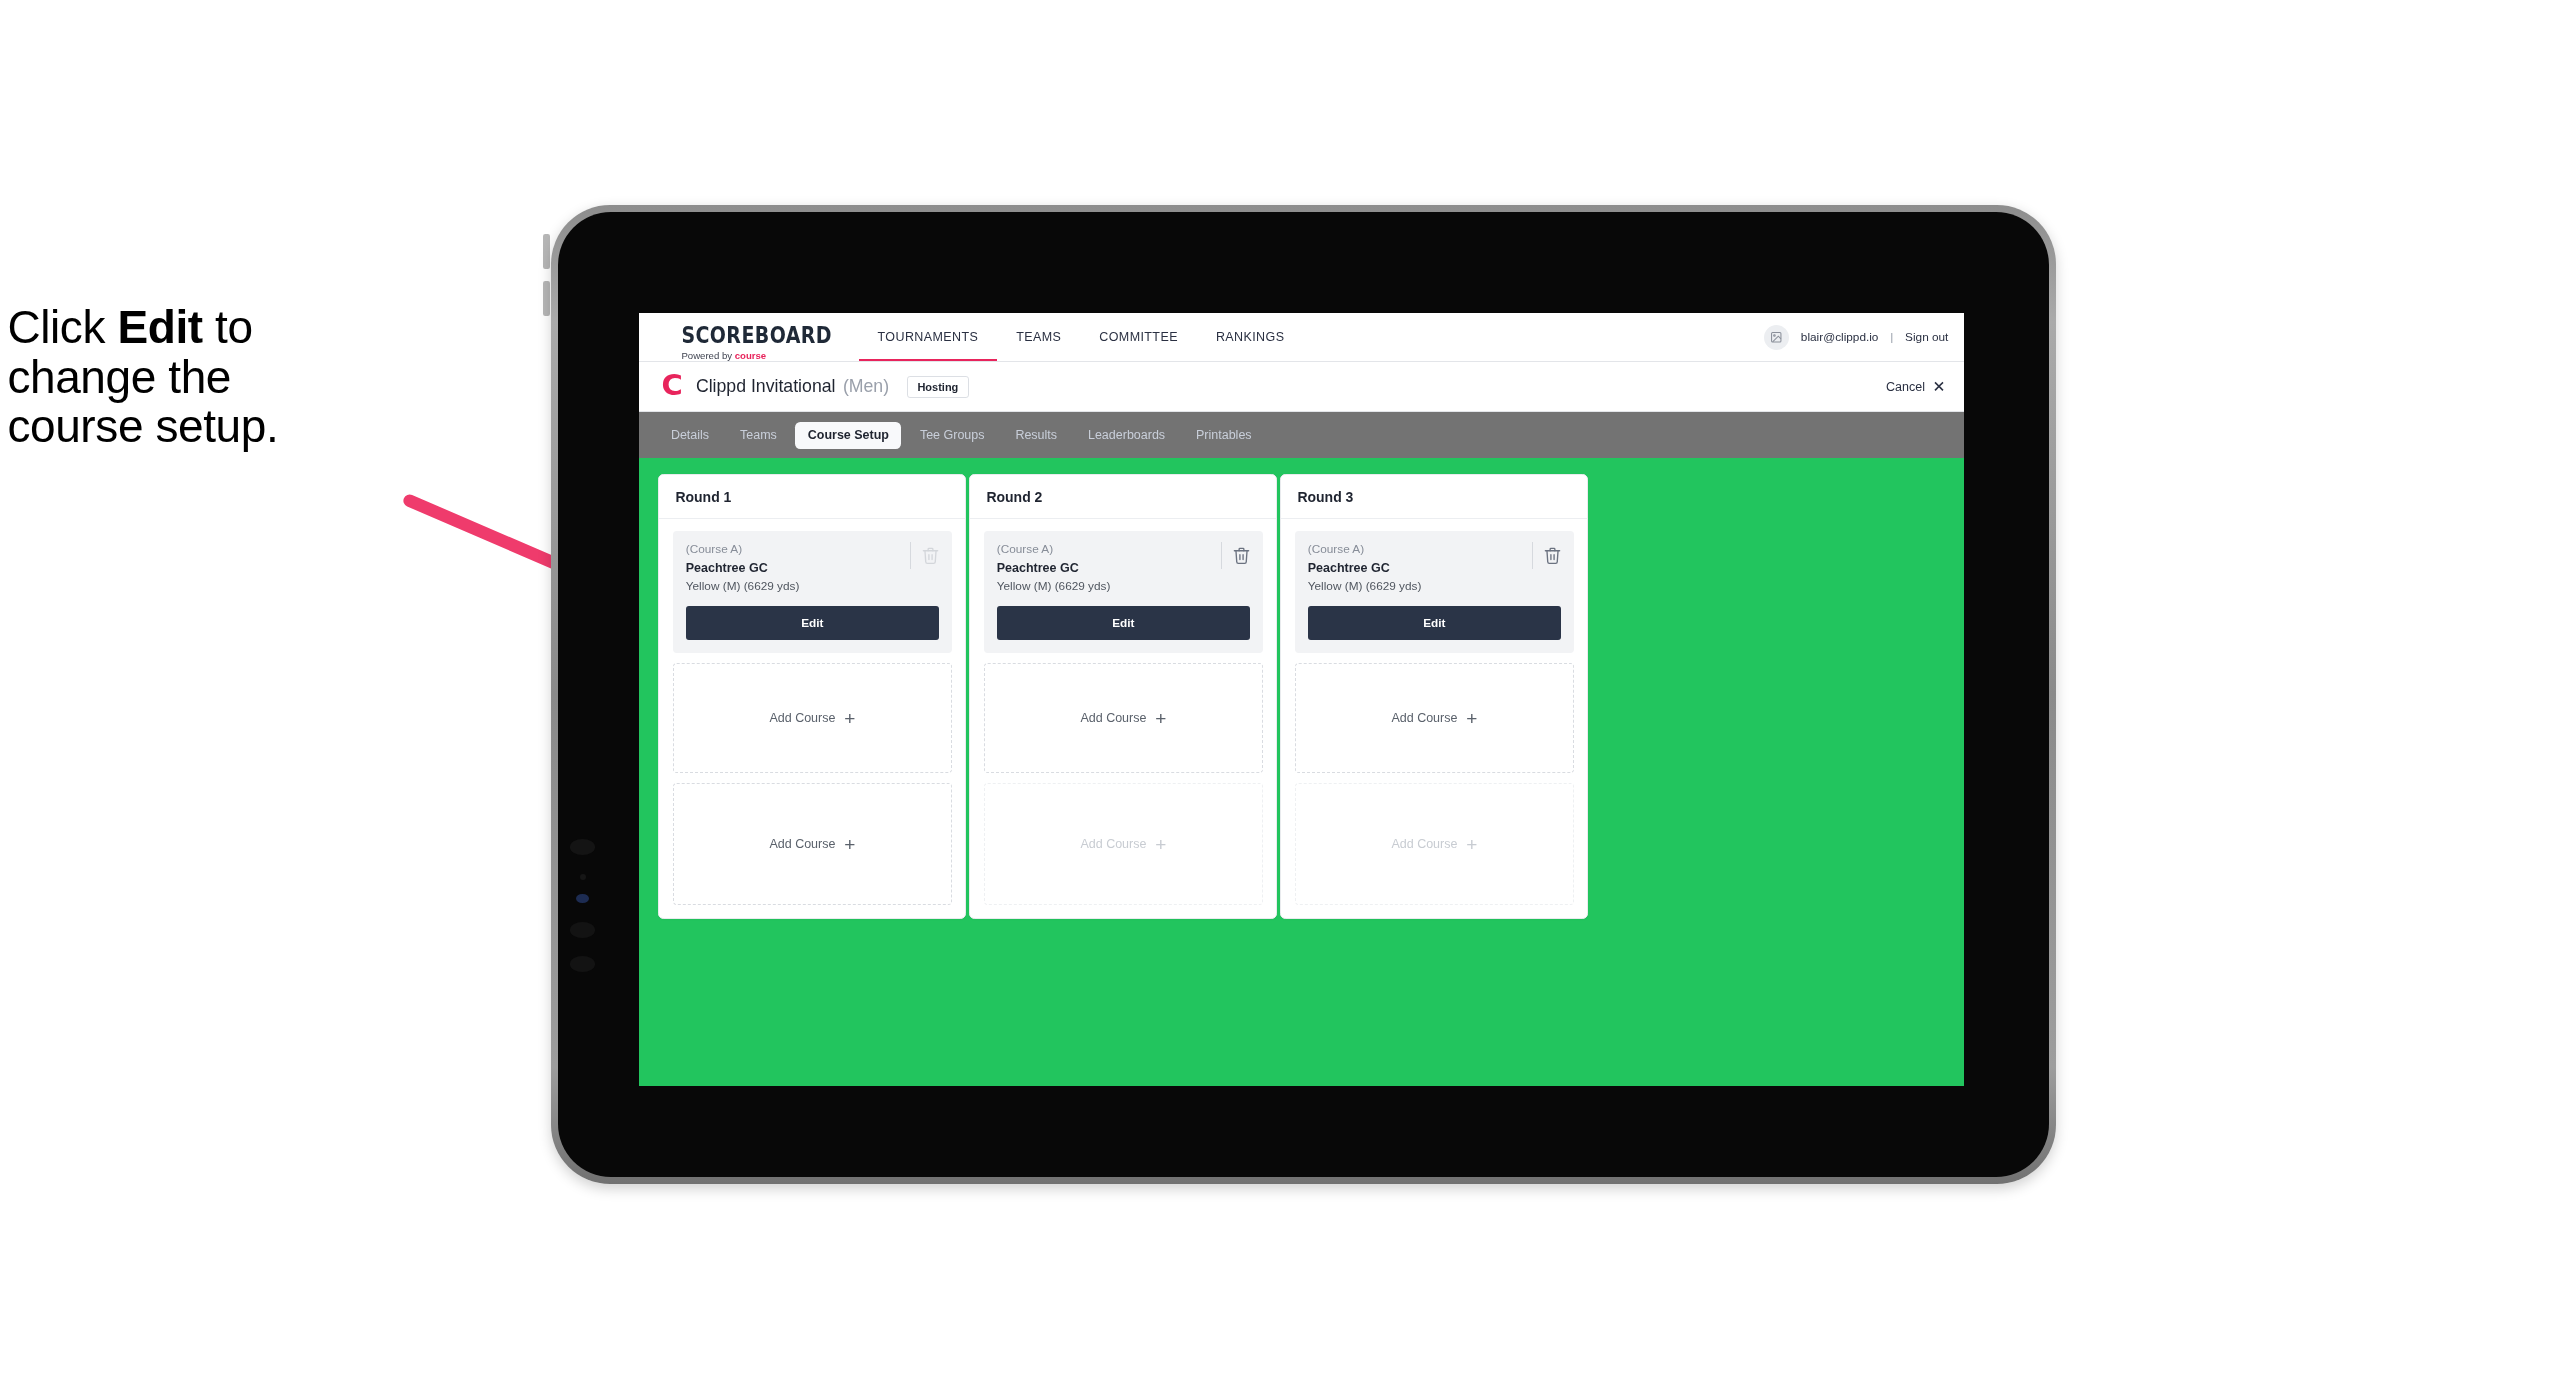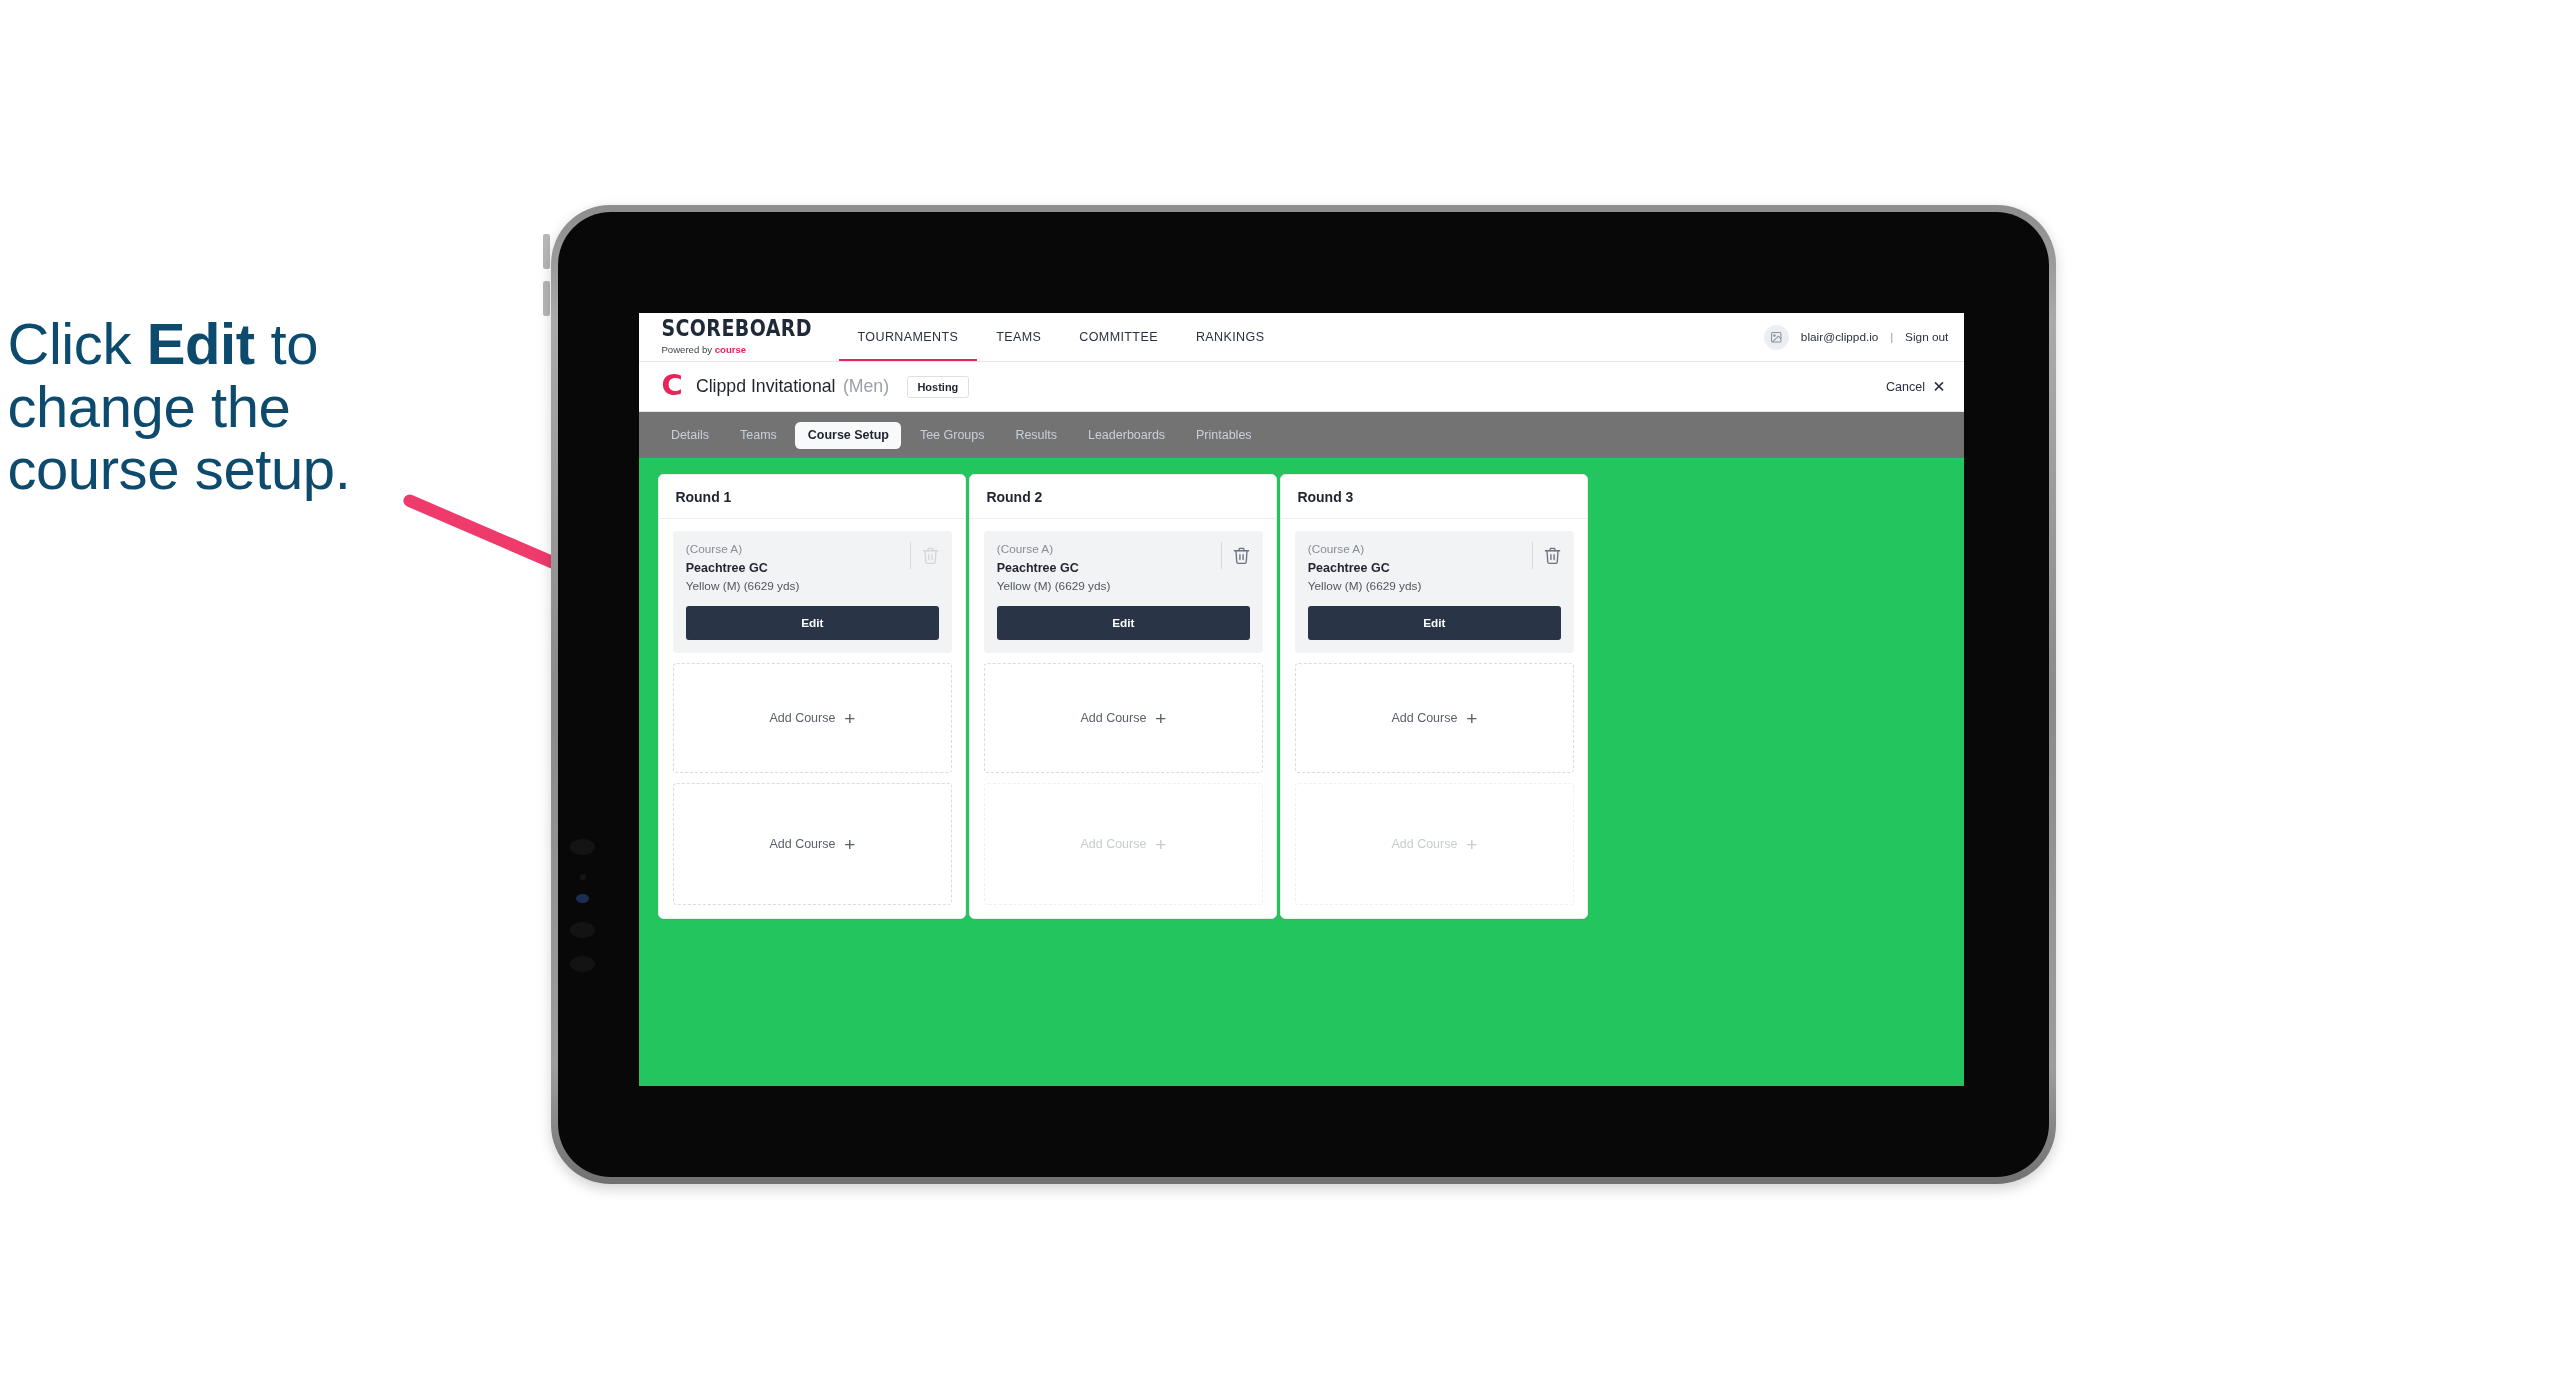--- a/index.html
+++ b/index.html
@@ -6,24 +6,24 @@
   html, body {
     width: 2576px; height: 1386px;
     background: #ffffff;
     font-family: "Liberation Sans", sans-serif;
     overflow: hidden;
   }
   #stage { position: relative; width: 2576px; height: 1386px; }
 
   
   .annotation {
-    position: absolute; left: 7.4px; top: 313px;
+    position: absolute; left: 7.4px; top: 303px;
     width: 412px;
-    font-size: 58px; line-height: 1.08;
-    color: #0c4a6e;
+    font-size: 46px; line-height: 1.08;
+    color: #000000;
     letter-spacing: -0.4px;
   }
   .annotation b { font-weight: 700; }
 
   .arrow-svg { position: absolute; left: 383px; top: 464px; width: 309px; height: 169px; }
 
   
   .tablet {
     position: absolute; left: 551px; top: 205px;
     width: 1505px; height: 979px;
@@ -59,21 +59,21 @@
     overflow: hidden;
   }
 
   
   .topnav {
     height: 49px; background:#ffffff;
     border-bottom: 0.7px solid #e3e5e9;
     display: flex; align-items: stretch;
     padding-left: 22px;
   }
-  .brand { display:flex; flex-direction:column; justify-content:center; padding-right: 26.5px; }
+  .brand { display:flex; flex-direction:column; justify-content:flex-end; padding-right: 26.5px; margin-left: 20px; }
   .brand-name {
     font-family:"DejaVu Sans", sans-serif;
     font-weight: 700; font-size: 19px; letter-spacing: 0.4px;
     color:#1f2937; line-height:1;
     transform: scaleY(1.18); transform-origin: left center;
   }
   .brand-sub { font-size: 9.6px; color:#3f4350; margin-top: 5.9px; }
   .brand-sub .pink { color:#e8245c; font-weight:700; }
 
   .topnav-links { display:flex; align-items:stretch; }

